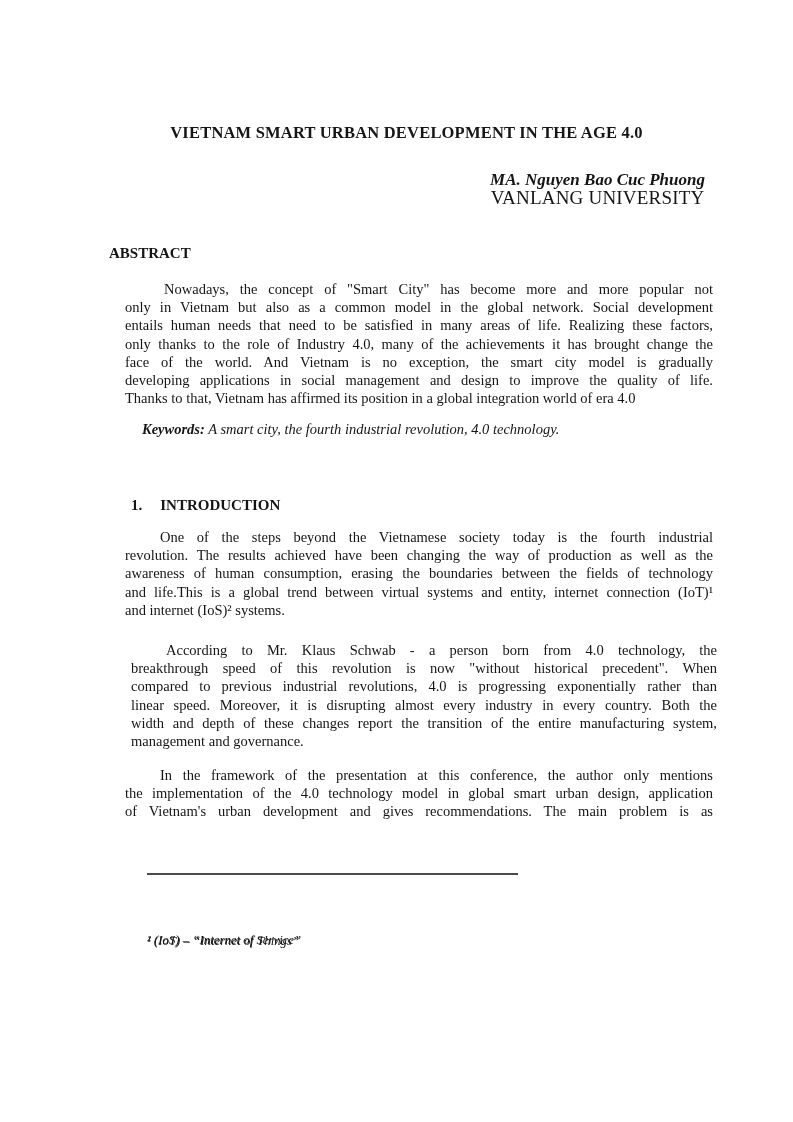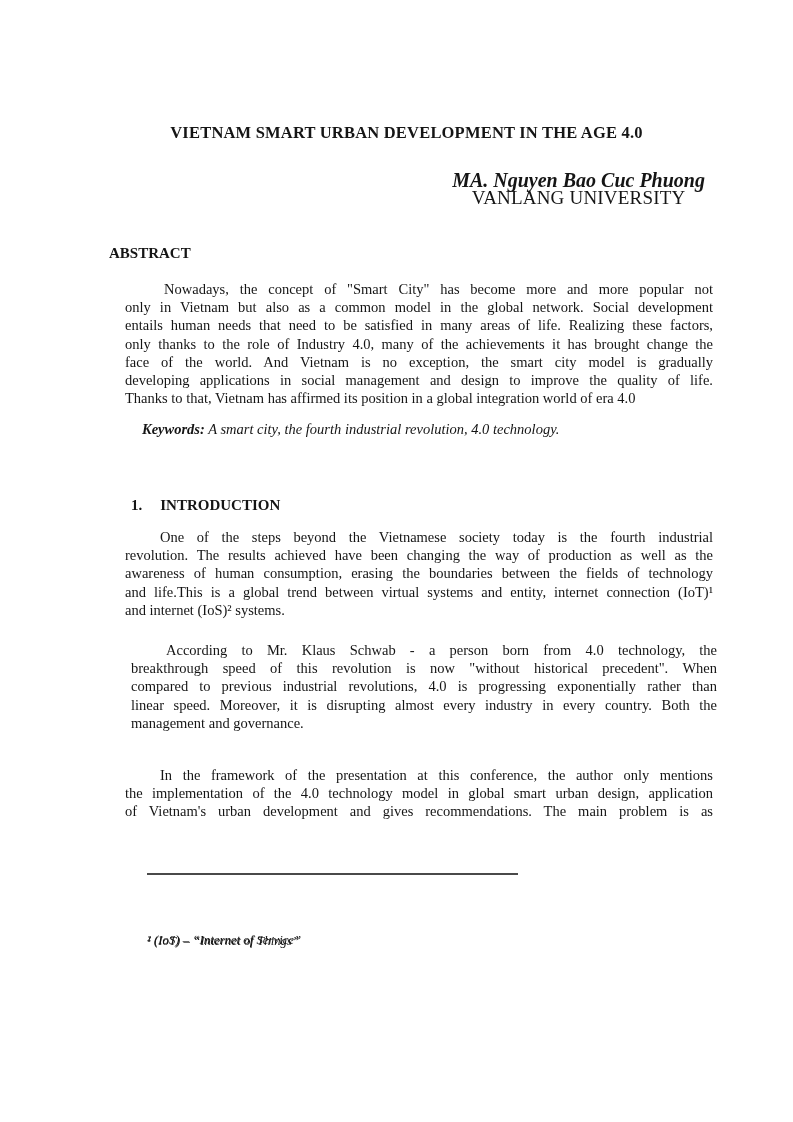--- a/index.html
+++ b/index.html
@@ -23,21 +23,21 @@
     font-weight: bold;
     letter-spacing: 0.2px;
   }
   .author-block {
     position: absolute;
     top: 170px;
     right: 88px;
     text-align: center;
   }
   .author {
-    font-size: 20px;
+    font-size: 17px;
     font-weight: bold;
     font-style: italic;
     line-height: 20px;
   }
   .affil {
     font-size: 19px;
     line-height: 16px;
     letter-spacing: 0.2px;
   }
   .abs-head {
@@ -128,20 +128,21 @@
     <div class="jl">awareness of human consumption, erasing the boundaries between the fields of technology</div>
     <div class="jl">and life.This is a global trend between virtual systems and entity, internet connection (IoT)¹</div>
     <div class="jl last">and internet (IoS)² systems.</div>
   </div>
 
   <div class="para para2" style="top:641px">
     <div class="jl ind">According to Mr. Klaus Schwab - a person born from 4.0 technology, the</div>
     <div class="jl">breakthrough speed of this revolution is now "without historical precedent". When</div>
     <div class="jl">compared to previous industrial revolutions, 4.0 is progressing exponentially rather than</div>
     <div class="jl">linear speed. Moreover, it is disrupting almost every industry in every country. Both the</div>
+    <div class="jl">width and depth of these changes report the transition of the entire manufacturing system,</div>
     <div class="jl last">management and governance.</div>
   </div>
 
   <div class="para" style="top:766px">
     <div class="jl ind">In the framework of the presentation at this conference, the author only mentions</div>
     <div class="jl">the implementation of the 4.0 technology model in global smart urban design, application</div>
     <div class="jl">of Vietnam's urban development and gives recommendations. The main problem is as</div>
   </div>
 
   <div class="fn-rule"></div>

